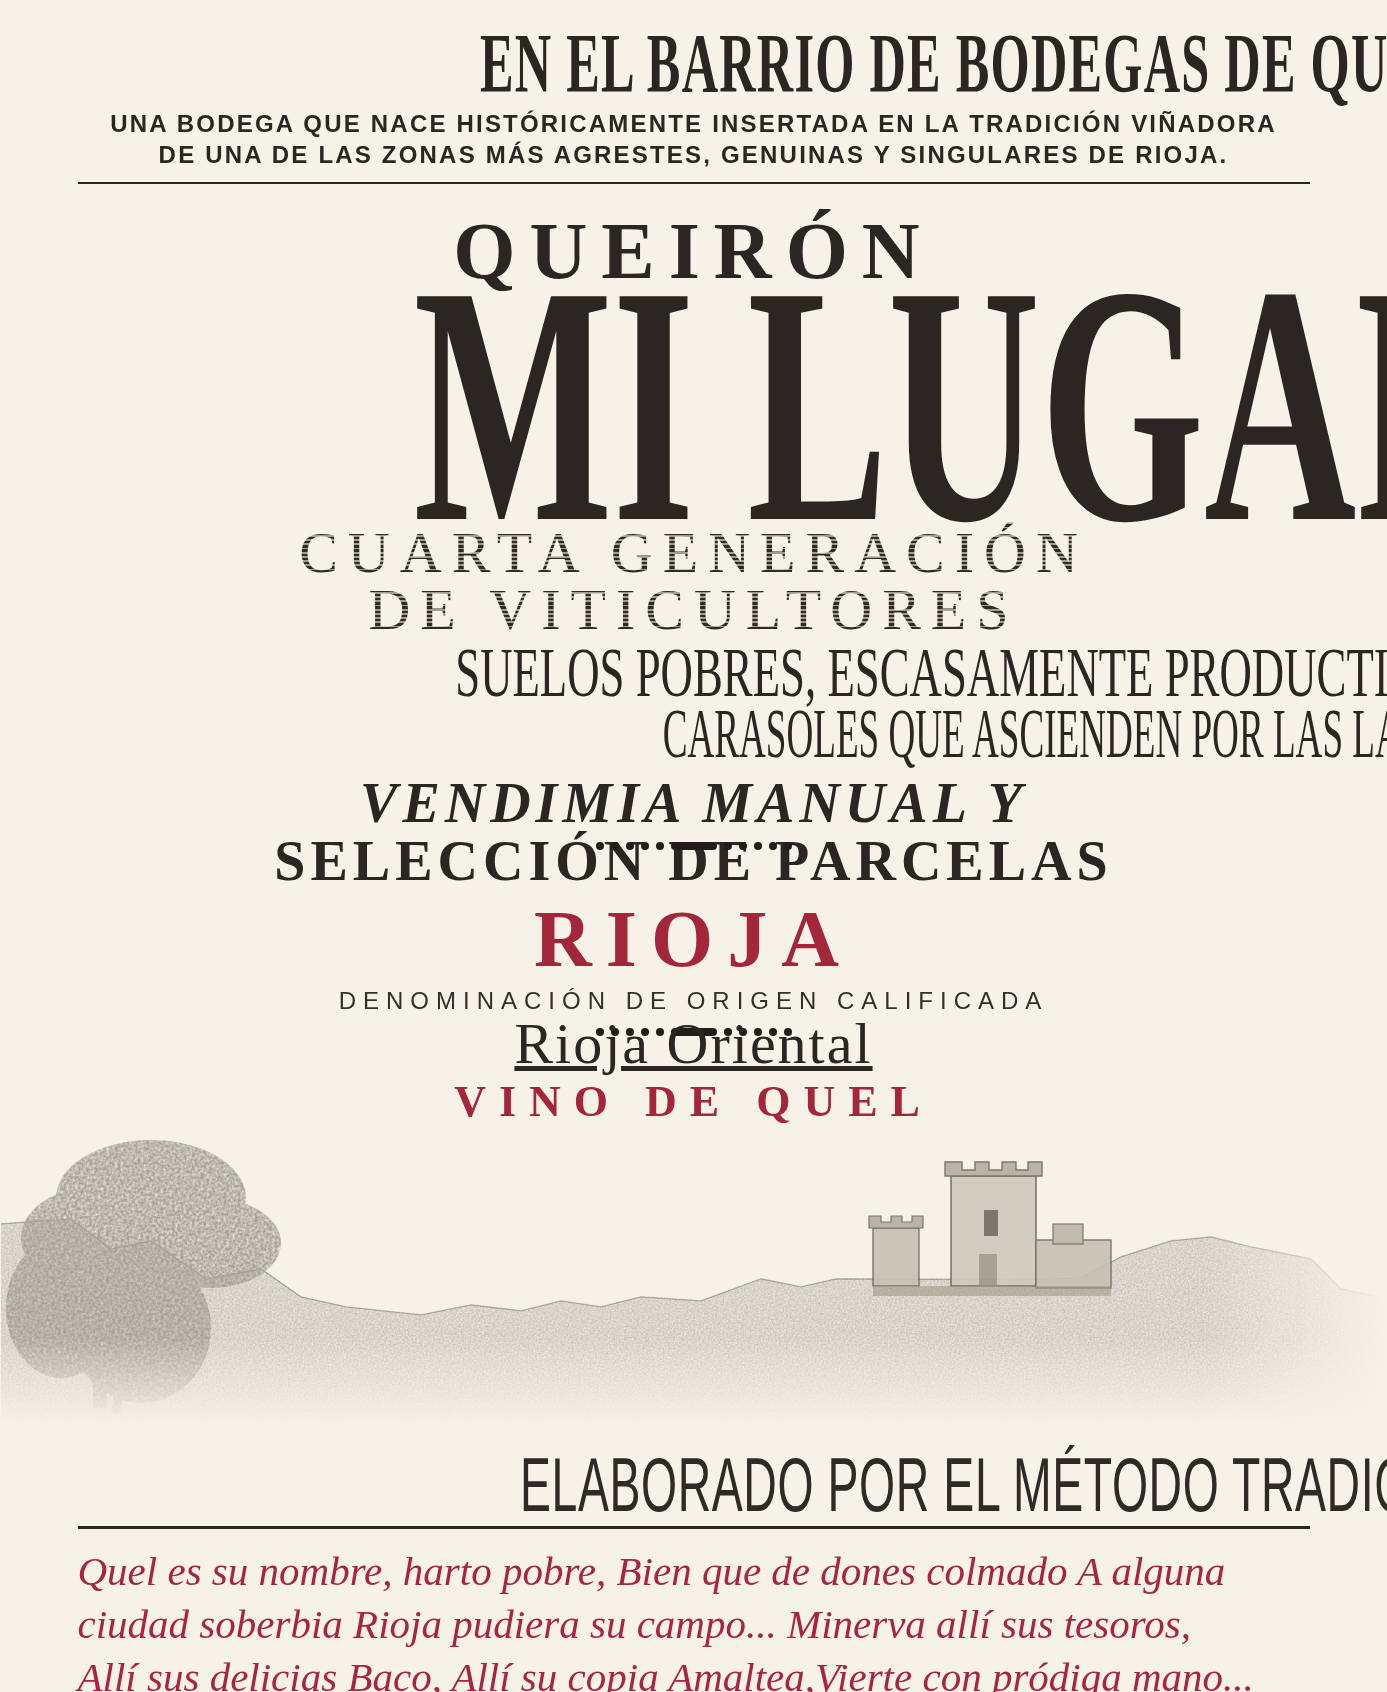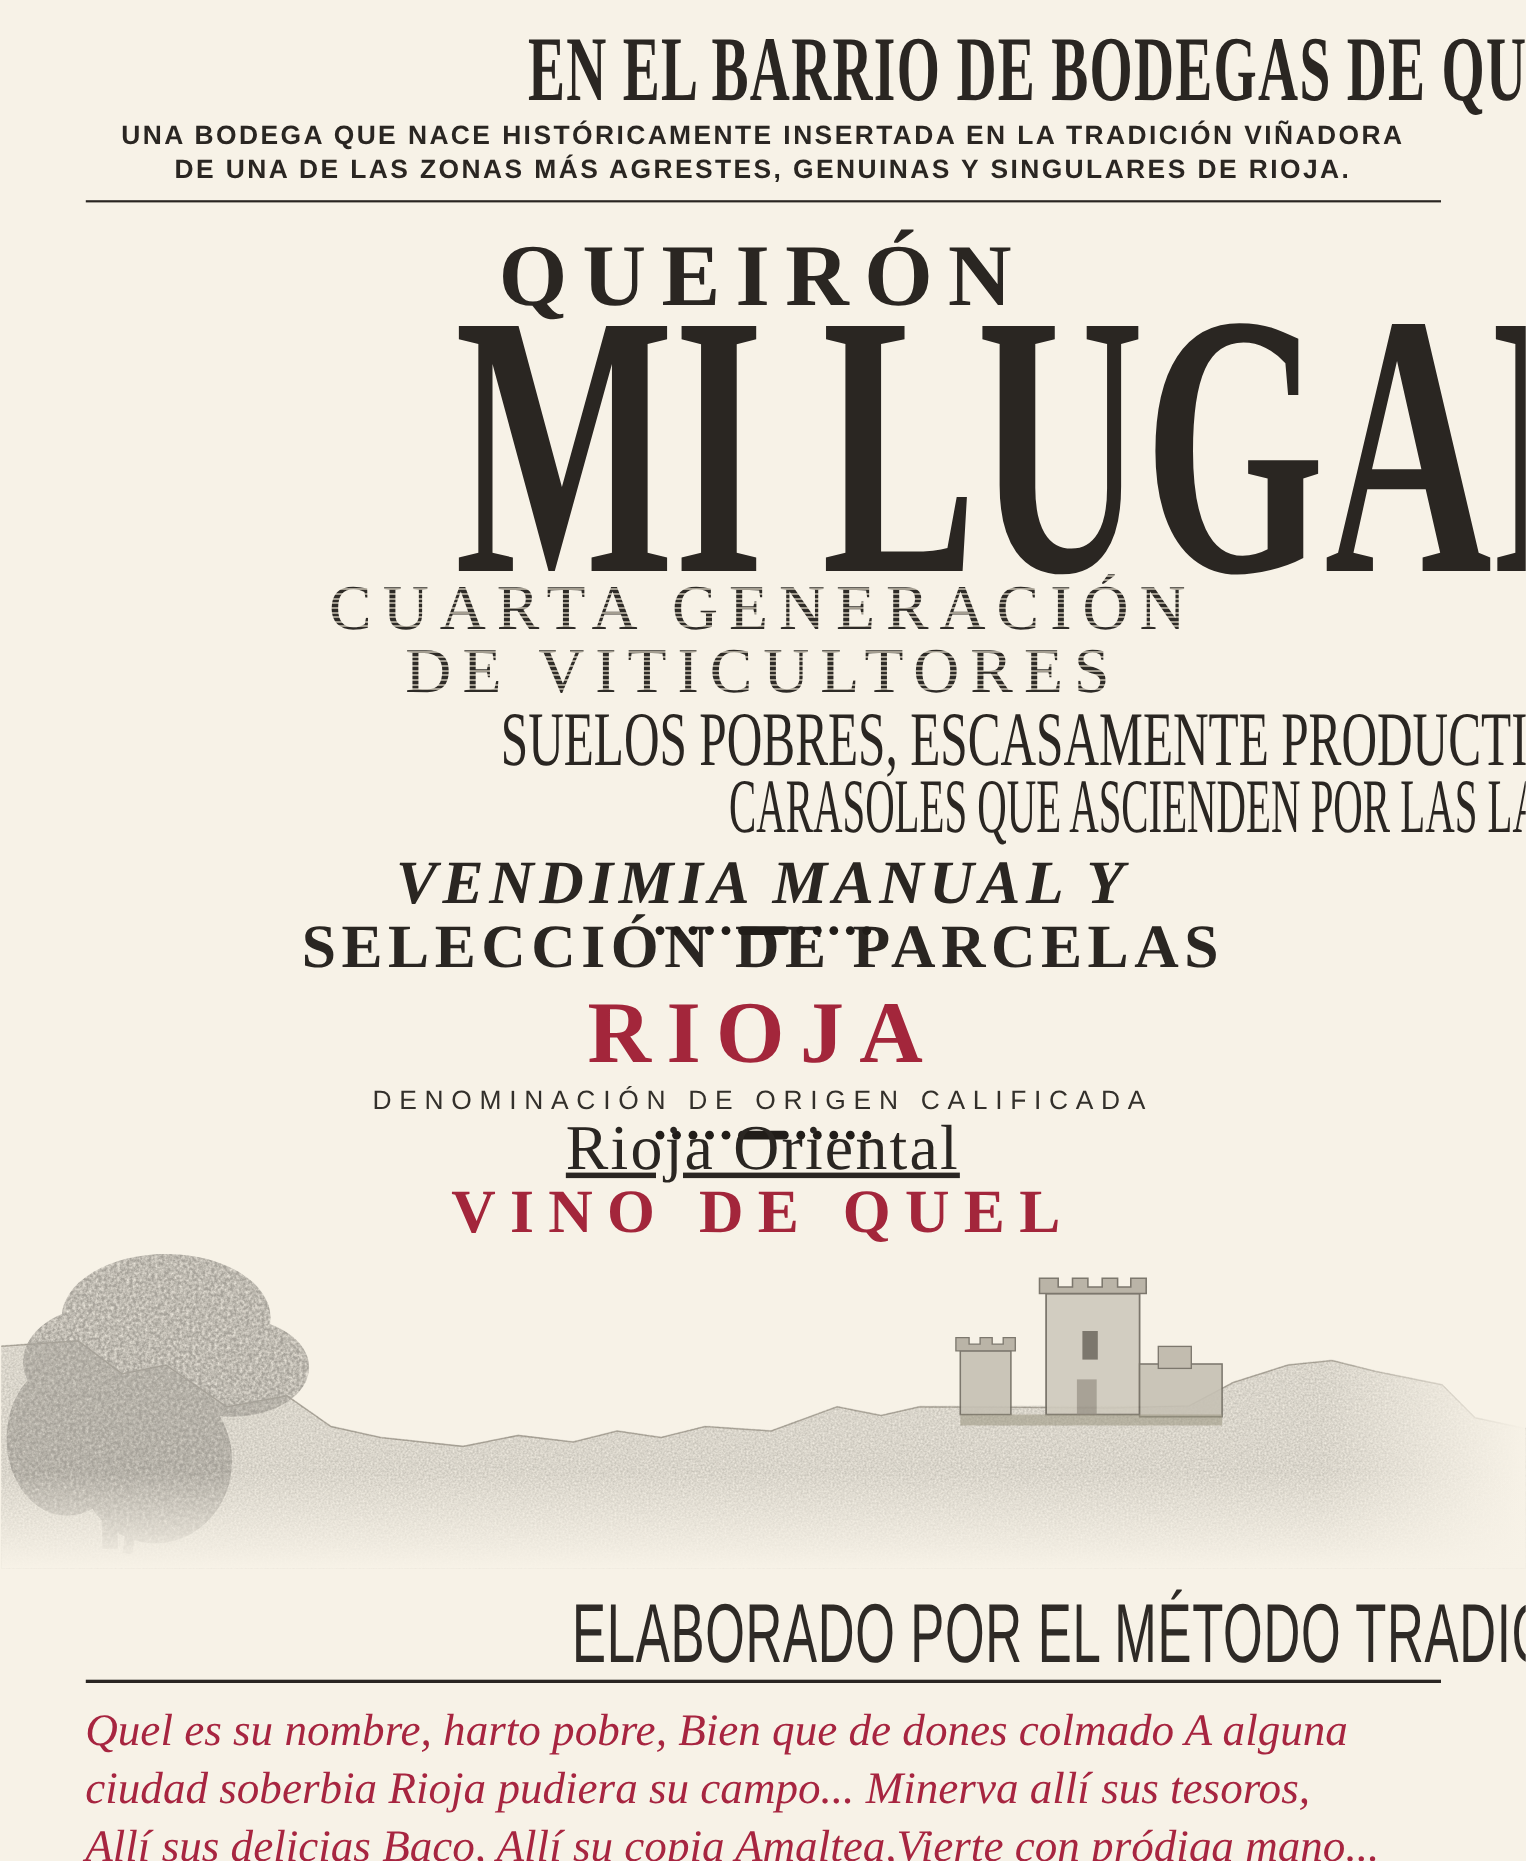--- a/index.html
+++ b/index.html
@@ -56,21 +56,21 @@
   .rioja-row{display:flex;align-items:center;justify-content:center;gap:50px;margin-top:10px;height:78px;flex-direction:column;}
   .rioja{font-size:80px;font-weight:bold;letter-spacing:14px;color:#a3263b;line-height:78px;}
   .dotted{display:flex;align-items:center;gap:7px;}
   .dotted .dot{width:8px;height:8px;border-radius:50%;background:#211d19;}
   .dotted .bar{width:46px;height:8px;border-radius:4px;background:#211d19;}
   .denom{
     font-family:"Liberation Sans", sans-serif;
     font-size:24px;letter-spacing:7px;line-height:34px;margin-top:6px;color:#33302b;
   }
   .zone{font-size:58px;letter-spacing:2px;line-height:48px;margin-top:2px;text-decoration:underline;}
-  .village{font-size:56px;font-weight:bold;letter-spacing:13px;color:#a3263b;line-height:48px;margin-top:10px;}
+  .village{font-size:44px;font-weight:bold;letter-spacing:13px;color:#a3263b;line-height:48px;margin-top:10px;}
 
   
   .scene{width:1387px;margin-left:-77px;height:298px;margin-top:2px;}
 
   
   .method{height:58px;line-height:58px;margin-top:26px;}
   .method .condense{
     font-family:"Liberation Sans", sans-serif;
     font-size:76px;transform:scaleX(0.61);letter-spacing:1px;color:#2e2a26;
   }

